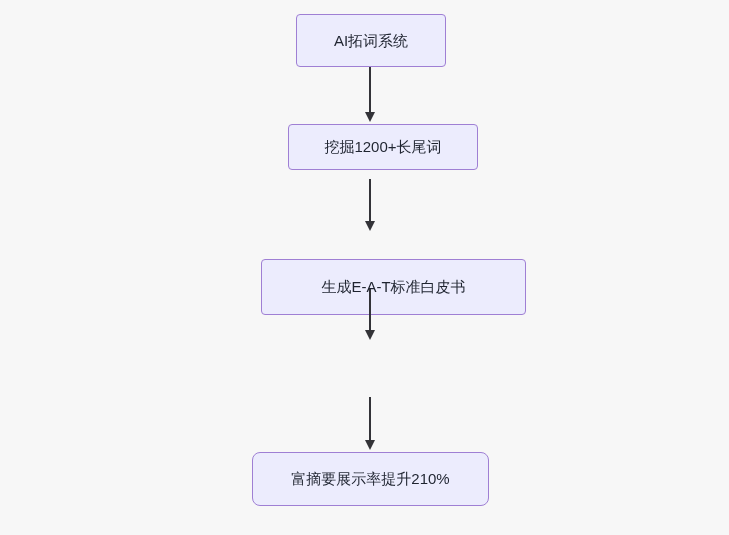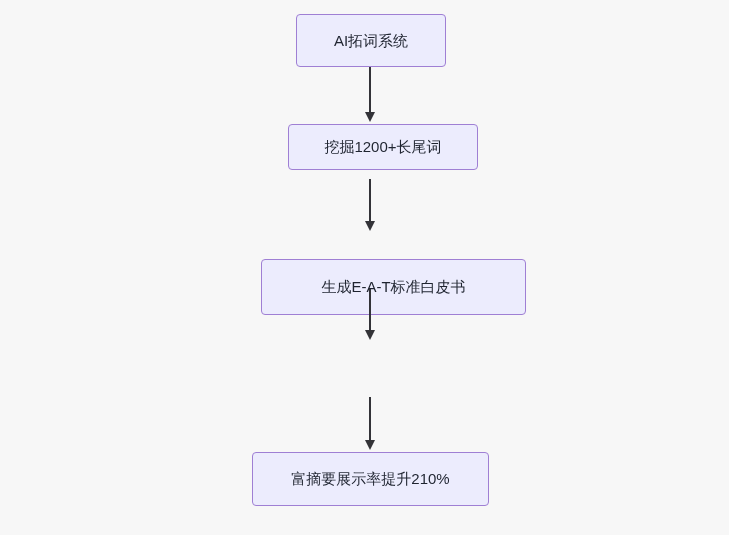--- a/index.html
+++ b/index.html
@@ -64,15 +64,15 @@
 
   <div class="arrow" style="left:369px; top:179px; height:43px;"></div>
 
   <div class="node" style="left:261px; top:227px; width:265px; height:56px;margin-top:32px;">生成E-A-T标准白皮书</div>
 
   <div class="arrow" style="left:369px; top:289px; height:42px;"></div>
 
 
   <div class="arrow" style="left:369px; top:397px; height:44px;"></div>
 
-  <div class="node" style="left:252px; top:452px; width:237px; height:54px;">富摘要展示率提升210%</div>
+  <div class="node" style="left:252px; top:452px; width:237px; height:54px;border-radius:8px;">富摘要展示率提升210%</div>
 
 </div>
 
 </body></html>

